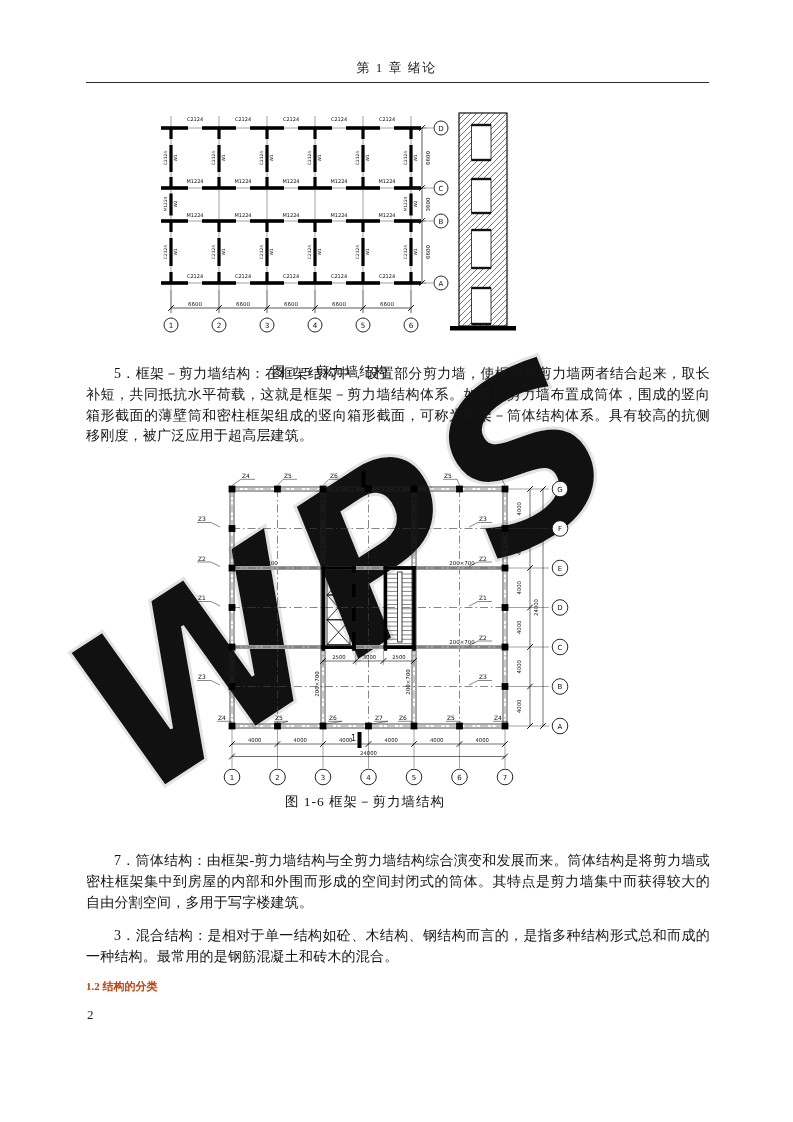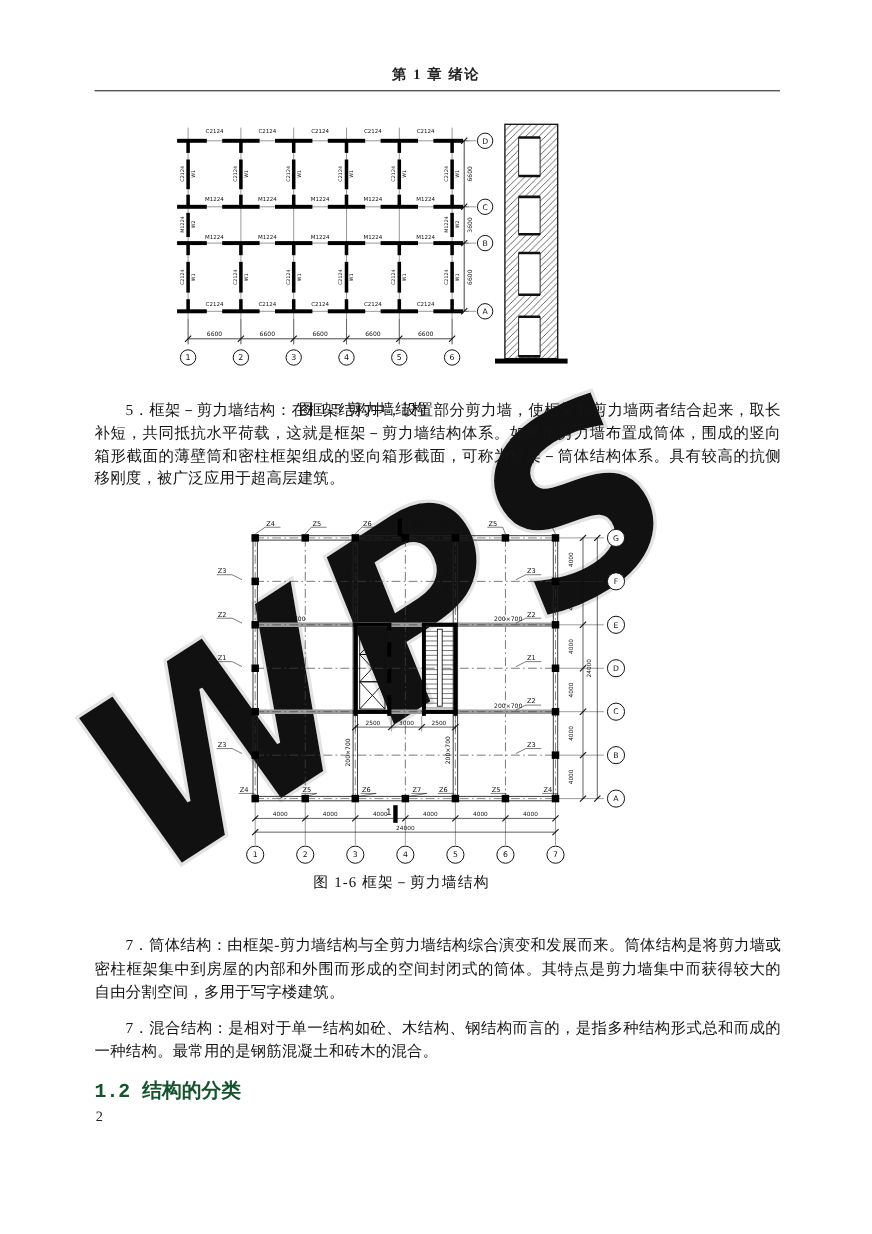--- a/index.html
+++ b/index.html
@@ -3,35 +3,35 @@
 <meta charset="utf-8">
 <style>
   html,body{margin:0;padding:0;background:#ffffff;}
   .page{
     position:relative; width:793px; height:1122px; background:#ffffff;
     font-family:"Liberation Serif","DejaVu Serif",serif; color:#1a1a1a;
     overflow:hidden; margin:0 auto;
   }
   .hdr{
     position:absolute; top:59px; left:0; width:100%; text-align:center;
-    font-size:13px; letter-spacing:1.5px; color:#222;font-weight:bold;
+    font-size:13px; letter-spacing:1.5px; color:#222;
   }
   .hdr-rule{
     position:absolute; top:82px; left:86px; width:623px; height:1px; background:#2a2a2a;
   }
   .para{
     position:absolute; left:86px; width:624px; font-size:14px; line-height:20.8px;
     text-align:justify; text-indent:28px; color:#151515; letter-spacing:0.2px;
   }
   .caption{
     position:absolute; text-align:center; font-size:13.5px; color:#111; letter-spacing:1px;
   }
   .sec-heading{
-    position:absolute; left:86px; top:979px; font-size:18px; font-weight:bold; color:#14532d;
-    font-family:Liberation Mono, monospace;
+    position:absolute; left:86px; top:979px; font-size:11px; font-weight:bold; color:#c2410c;
+    font-family:Liberation Serif, serif;
   }
   .pagenum{
     position:absolute; left:87px; top:1007px; font-size:13px; color:#222;
   }
   .fig{ position:absolute; }
   .wm{ position:absolute; left:10px; top:330px; z-index:0; pointer-events:none; }
   .content{ position:relative; z-index:1; }
   svg text{ font-family:"DejaVu Sans","Liberation Sans",sans-serif; fill:#111; }
 </style>
 </head>
@@ -504,18 +504,18 @@
         <circle cx="234" cy="309" r="7.8" fill="#fff" stroke="#111" stroke-width="0.9"></circle>
         <text x="234" y="311.52" font-size="7" text-anchor="middle">5</text>
         <circle cx="279.5" cy="309" r="7.8" fill="#fff" stroke="#111" stroke-width="0.9"></circle>
         <text x="279.5" y="311.52" font-size="7" text-anchor="middle">6</text>
         <circle cx="325" cy="309" r="7.8" fill="#fff" stroke="#111" stroke-width="0.9"></circle>
         <text x="325" y="311.52" font-size="7" text-anchor="middle">7</text>
       </svg>
     <div class="caption" style="left:180px; top:793px; width:370px;">图 1-6  框架－剪力墙结构</div>
 
     <div class="para" style="top:851px;">7．筒体结构：由框架-剪力墙结构与全剪力墙结构综合演变和发展而来。筒体结构是将剪力墙或密柱框架集中到房屋的内部和外围而形成的空间封闭式的筒体。其特点是剪力墙集中而获得较大的自由分割空间，多用于写字楼建筑。</div>
-    <div class="para" style="top:926px;">7．混合结构：是相对于单一结构如砼、木结构、钢结构而言的，是指多种结构形式总和而成的一种结构。最常用的是钢筋混凝土和砖木的混合。</div>
+    <div class="para" style="top:926px;">3．混合结构：是相对于单一结构如砼、木结构、钢结构而言的，是指多种结构形式总和而成的一种结构。最常用的是钢筋混凝土和砖木的混合。</div>
 
     <div class="sec-heading">1.2 结构的分类</div>
     <div class="pagenum">2</div>
   </div>
 </div>
 
 </body></html>

